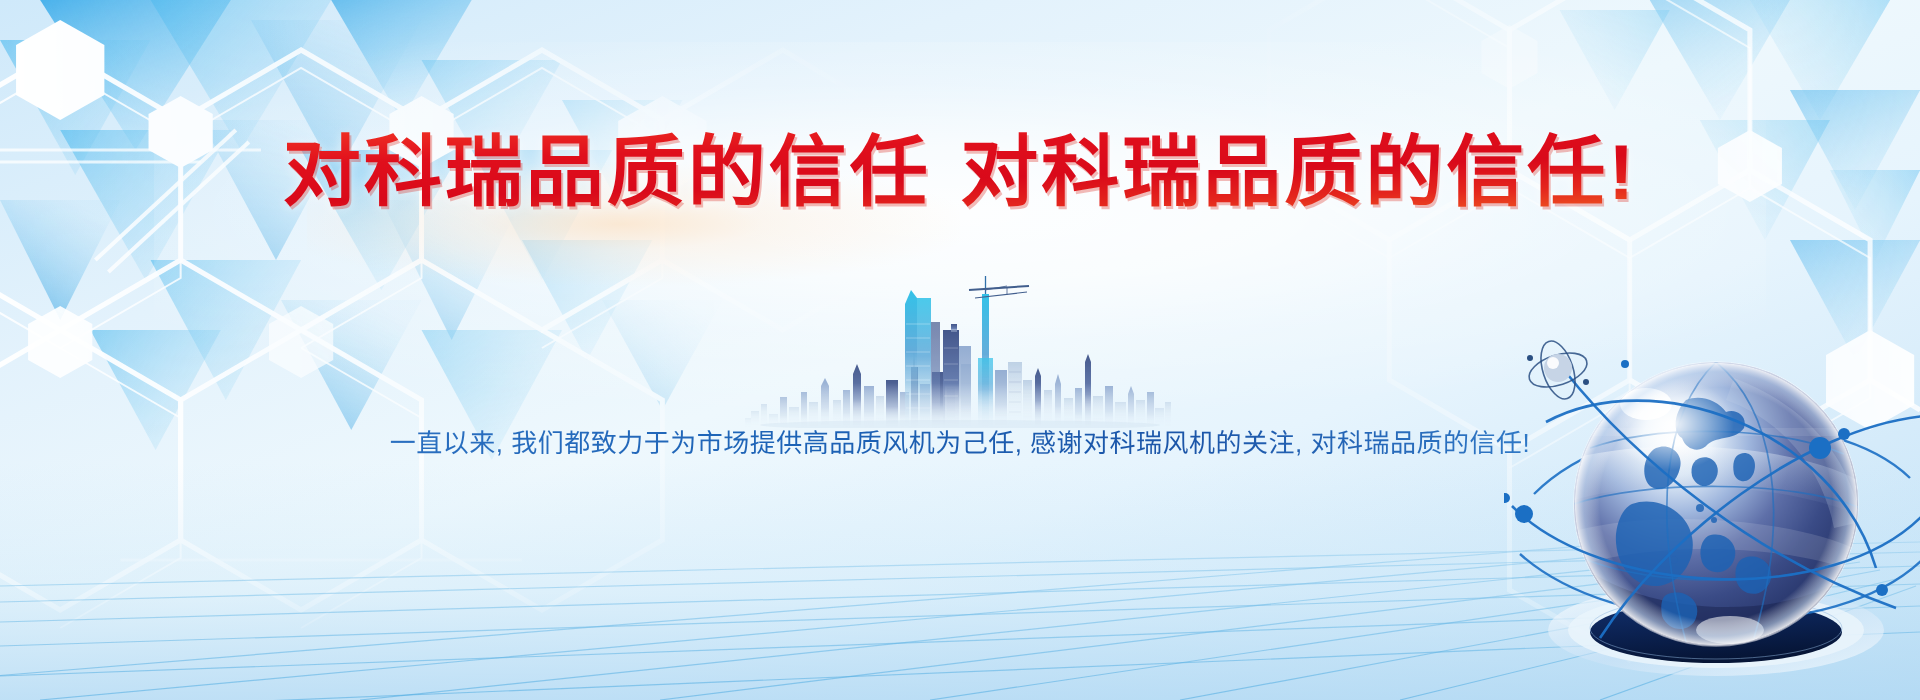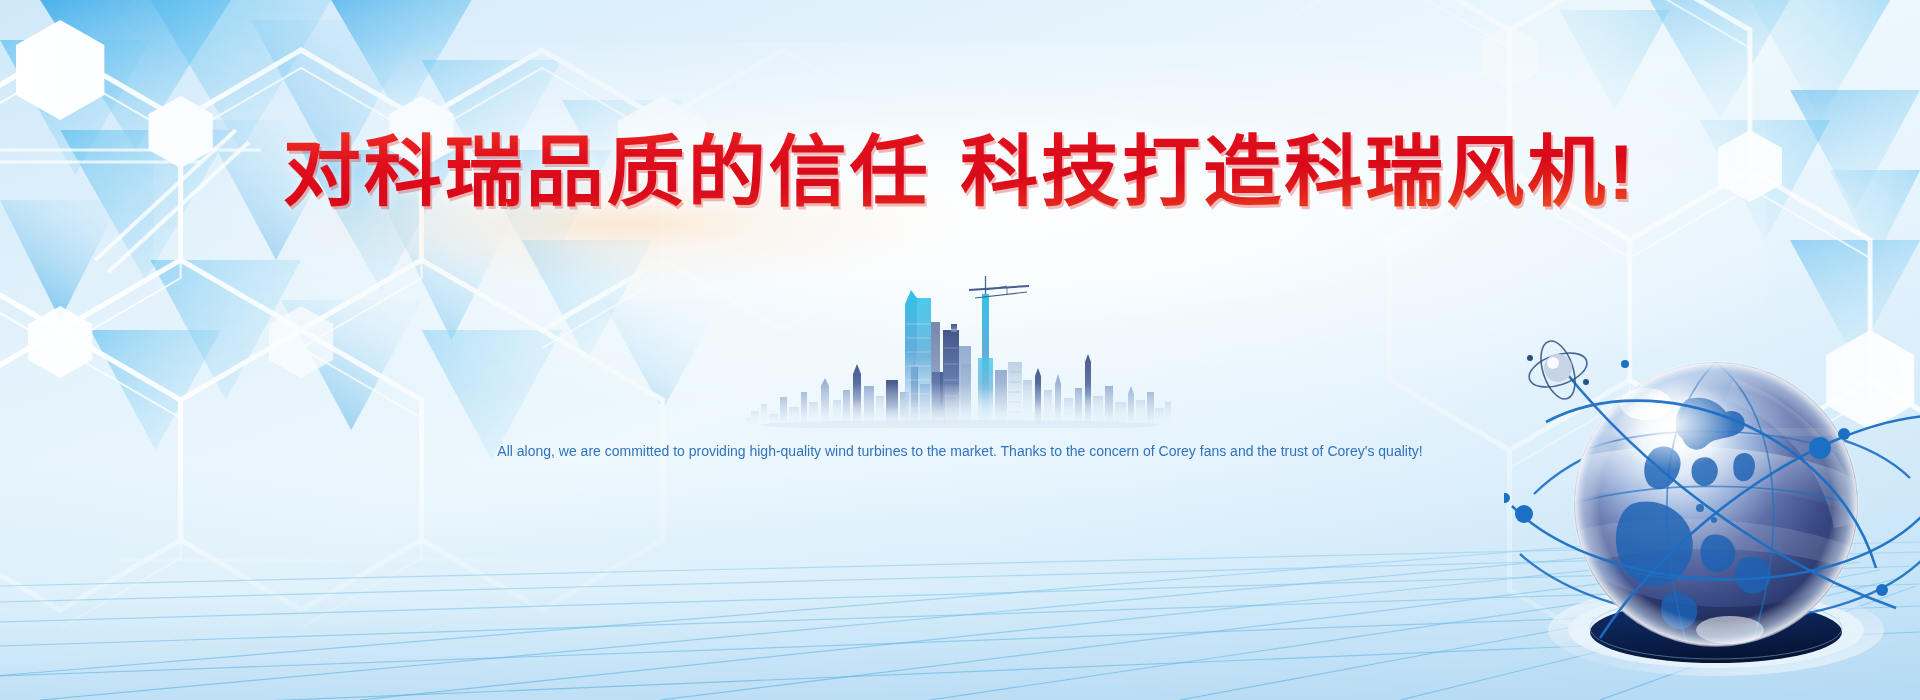--- a/index.html
+++ b/index.html
@@ -451,25 +451,25 @@
       <rect x="410" y="140" width="9" height="20" fill="url(#bldPale)"></rect>
       <rect x="420" y="134" width="6" height="26" fill="url(#bldPale)"></rect>
 
       <rect x="0" y="150" width="6" height="10" fill="url(#bldPale)"></rect>
     </g>
 
     <ellipse cx="215" cy="157" rx="200" ry="5" fill="#cfe0ee" opacity="0.35"></ellipse>
   </svg>
 
   <div class="headline-wrap">
-    <h1 class="headline"><span>对科瑞品质的信任</span><span class="gap"></span><span>科技打造科瑞风机!</span></h1>
+    <h1 class="headline"><span>对科瑞品质的信任</span><span class="gap"></span><span>对科瑞品质的信任!</span></h1>
   </div>
 
   <div class="subcopy">
-    <p class="sub-en">All along, we are committed to providing high-quality wind turbines to the market. Thanks to the concern of Corey fans and the trust of Corey's quality!</p>
+    <p class="sub-cn">一直以来, 我们都致力于为市场提供高品质风机为己任, 感谢对科瑞风机的关注, 对科瑞品质的信任!</p>
   </div>
 
   <svg class="globe-wrap" viewBox="0 0 430 400">
     <defs>
       <radialGradient id="sphereBody" cx="0.36" cy="0.28" r="0.85">
         <stop offset="0%" stop-color="#ffffff"></stop>
         <stop offset="14%" stop-color="#e8f2fb"></stop>
         <stop offset="30%" stop-color="#9fb6dd"></stop>
         <stop offset="48%" stop-color="#5e6fa8"></stop>
         <stop offset="66%" stop-color="#3a4b86"></stop>

